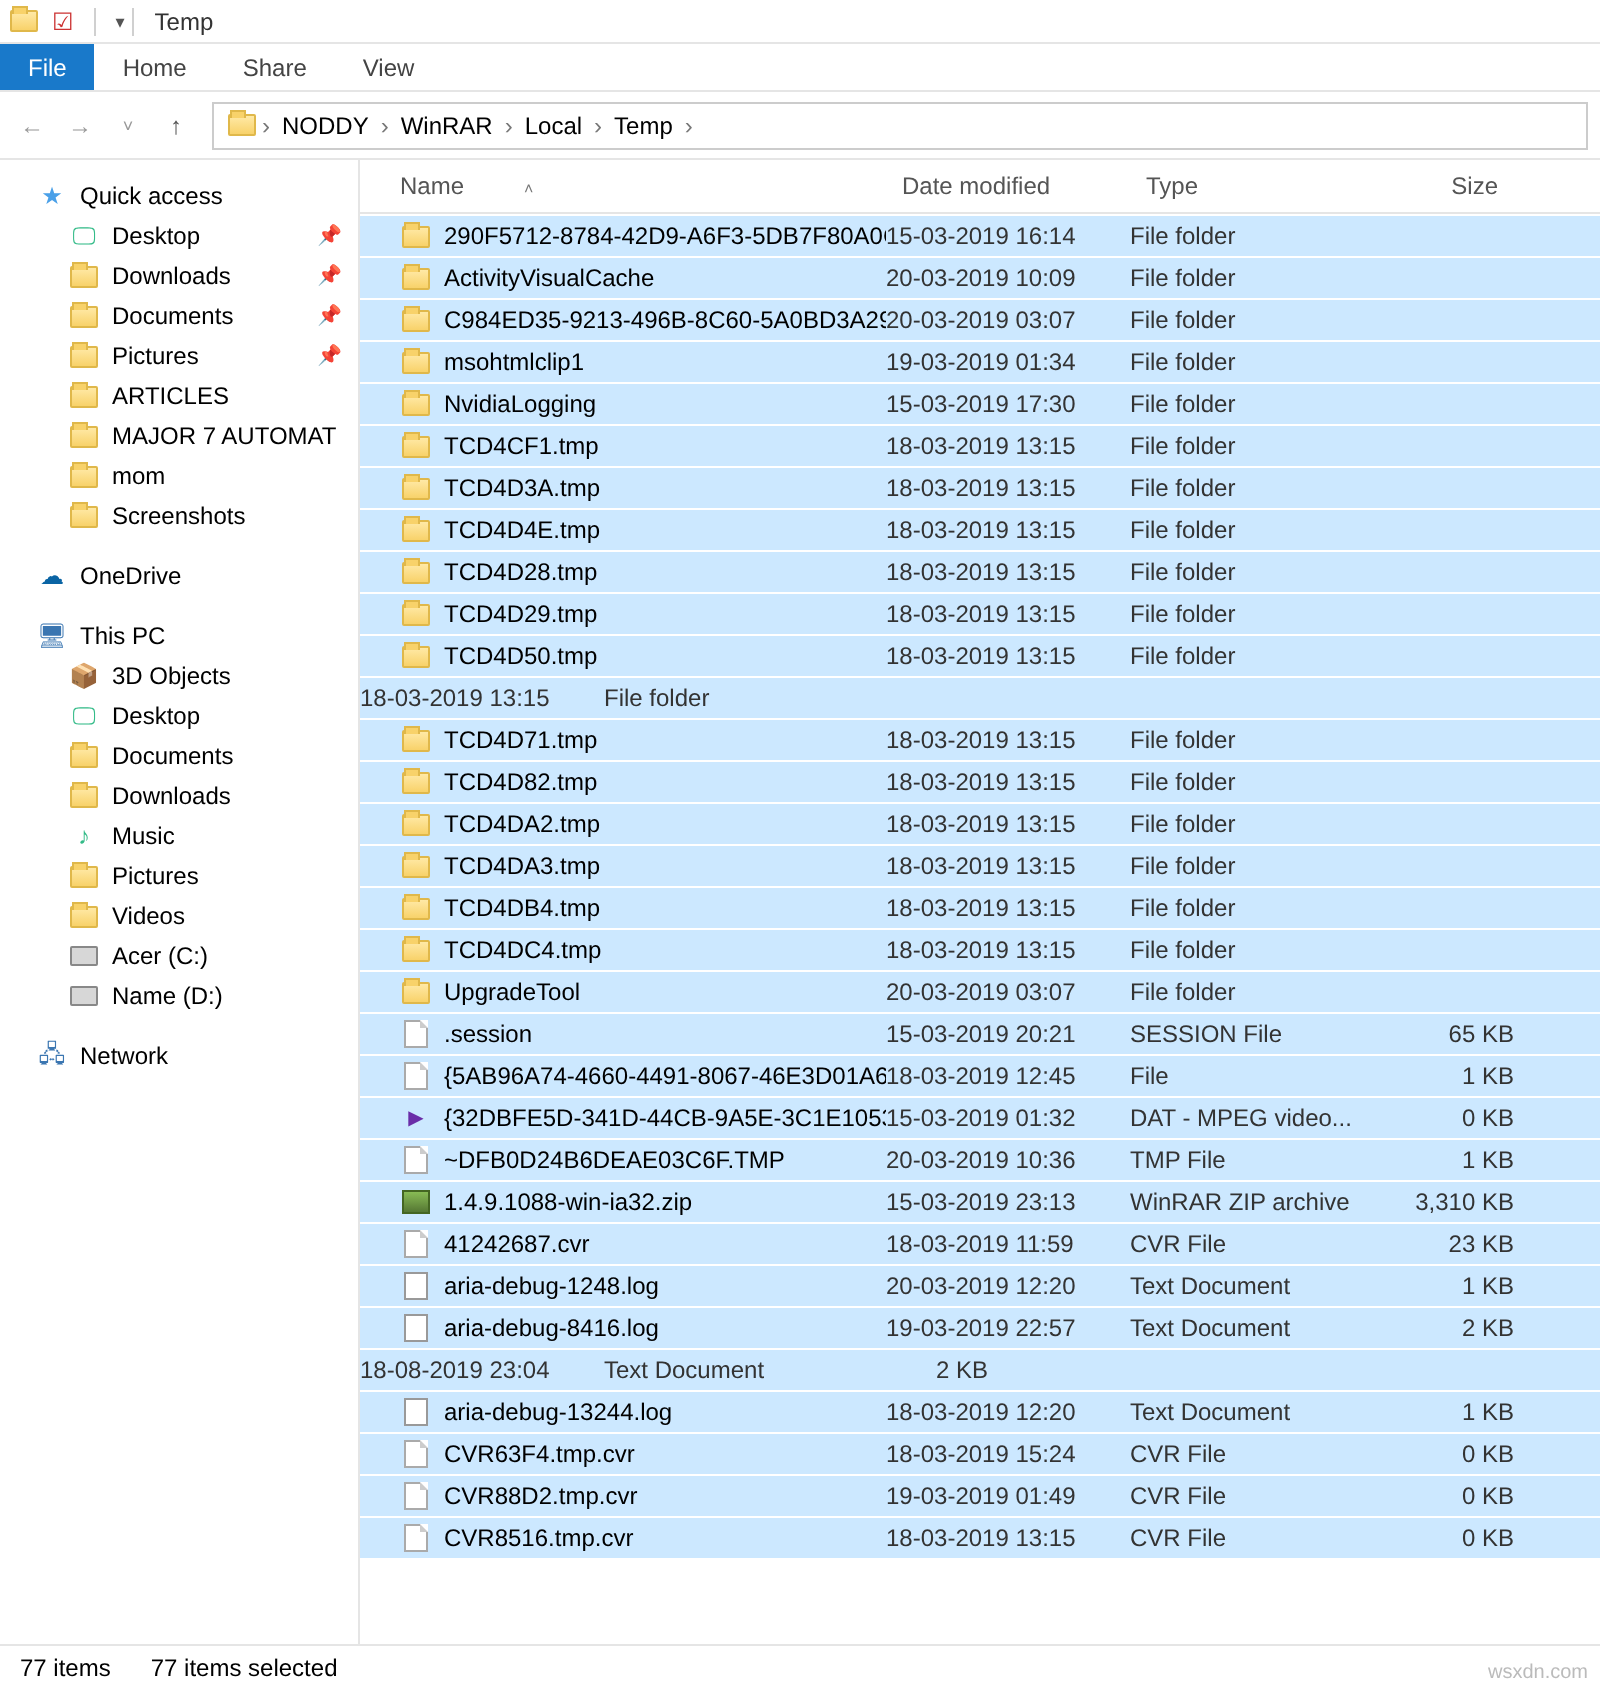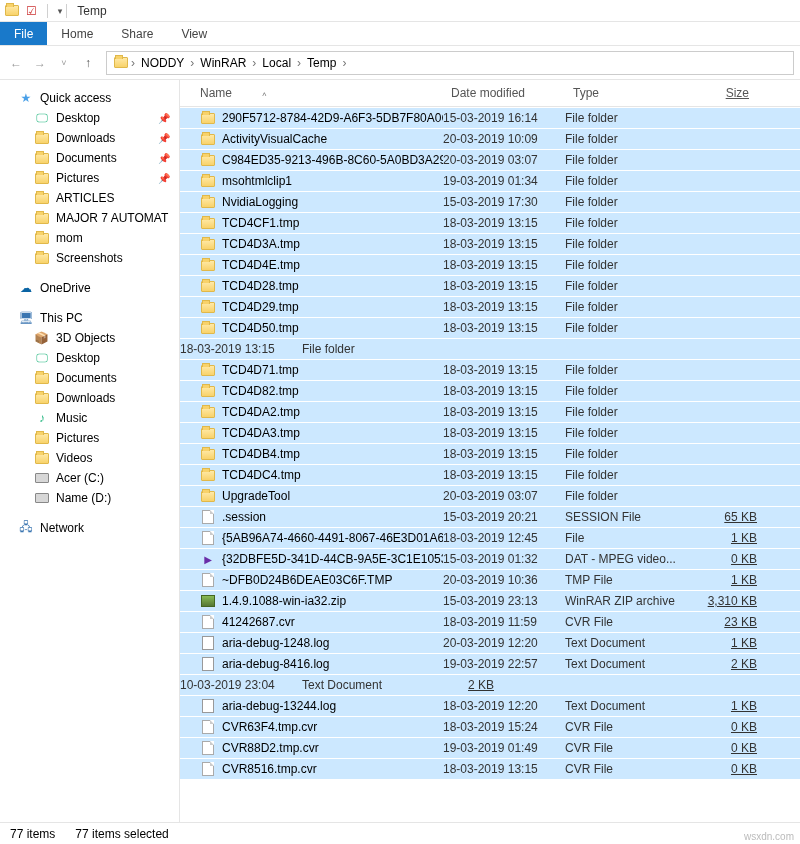--- a/index.html
+++ b/index.html
@@ -22,21 +22,21 @@
 .side-item { display: flex; align-items: center; padding: 2px 8px 2px 18px; gap: 6px; cursor: pointer; white-space: nowrap; overflow: hidden; }
 .side-item.sub { padding-left: 34px; }
 .side-item .pin { margin-left: auto; color: #888; font-size: 10px; }
 .side-group { margin-bottom: 10px; }
 .filelist { flex: 1; overflow-y: auto; }
 .cols { display: flex; border-bottom: 1px solid #e5e5e5; color: #555; position: sticky; top: 0; background: #fff; }
 .col { padding: 6px 8px; cursor: pointer; }
 .c-name { width: 263px; padding-left: 20px; }
 .c-date { width: 122px; }
 .c-type { width: 122px; }
-.c-size { width: 70px; text-align: right; text-decoration: underline; }
+.c-size { width: 70px; text-align: right; }
 .row { display: flex; align-items: center; height: 21px; background: #cce8ff; border-top: 1px solid #fff; cursor: pointer; }
 .row .c-name { display: flex; align-items: center; gap: 6px; overflow: hidden; white-space: nowrap; text-overflow: ellipsis; }
 .row .c-date, .row .c-type { color: #333; overflow: hidden; white-space: nowrap; text-overflow: ellipsis; }
 .row .c-size { color: #333; }
 .ico { width: 16px; height: 16px; flex-shrink: 0; display: inline-flex; align-items: center; justify-content: center; }
 .ico-folder { background: linear-gradient(#ffe9a6,#f8d26a); border: 1px solid #e0b84a; border-radius: 1px; width: 14px; height: 11px; position: relative; }
 .ico-folder::before { content:""; position:absolute; top:-3px; left:0; width:6px; height:3px; background:#f8d26a; border:1px solid #e0b84a; border-bottom:none; }
 .ico-file { background:#fff; border:1px solid #aaa; width:12px; height:14px; position:relative; }
 .ico-file::before { content:""; position:absolute; right:-1px; top:-1px; border-top:4px solid #fff; border-left:4px solid #ccc; }
 .ico-doc { background:#fff; border:1px solid #999; width:12px; height:14px; }
@@ -516,21 +516,21 @@
             <span class="ico">
               <span class="ico-doc"></span>
             </span>
             <span>aria-debug-8416.log</span>
           </div>
           <div class="c-date">19-03-2019 22:57</div>
           <div class="c-type">Text Document</div>
           <div class="c-size">2 KB</div>
         </div>
         <div class="row">
-          <div class="c-date">10-03-2019 23:04</div>
+          <div class="c-date">18-08-2019 23:04</div>
           <div class="c-type">Text Document</div>
           <div class="c-size">2 KB</div>
         </div>
         <div class="row">
           <div class="c-name">
             <span class="ico">
               <span class="ico-doc"></span>
             </span>
             <span>aria-debug-13244.log</span>
           </div>

